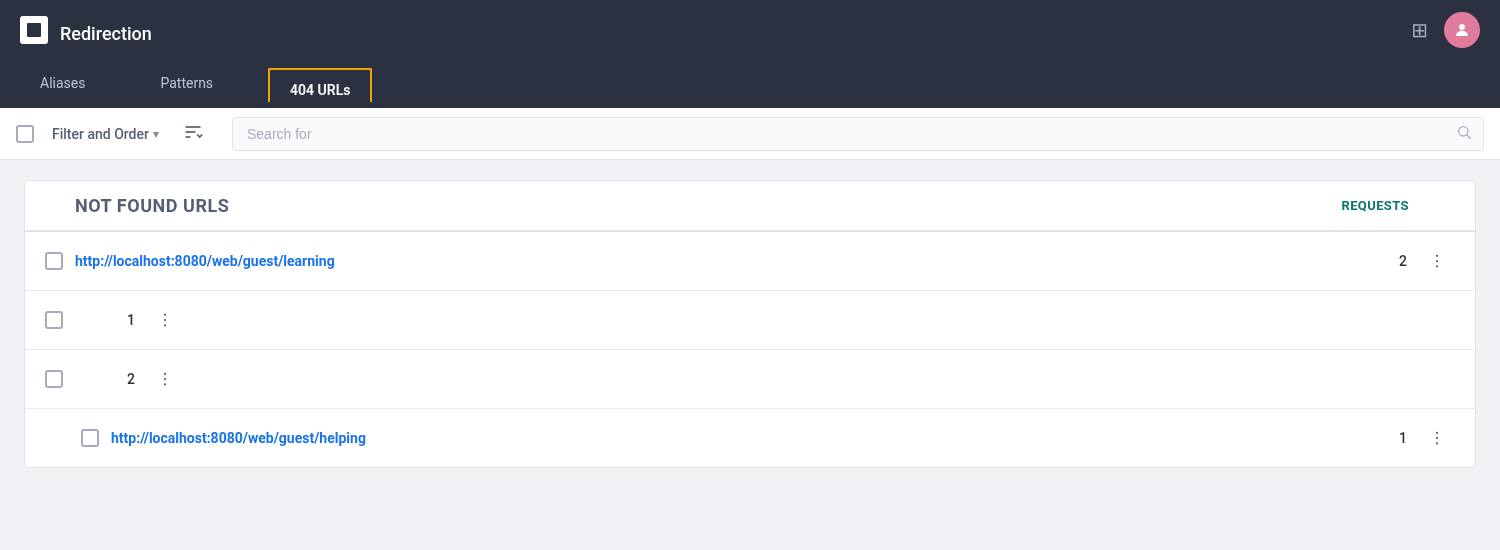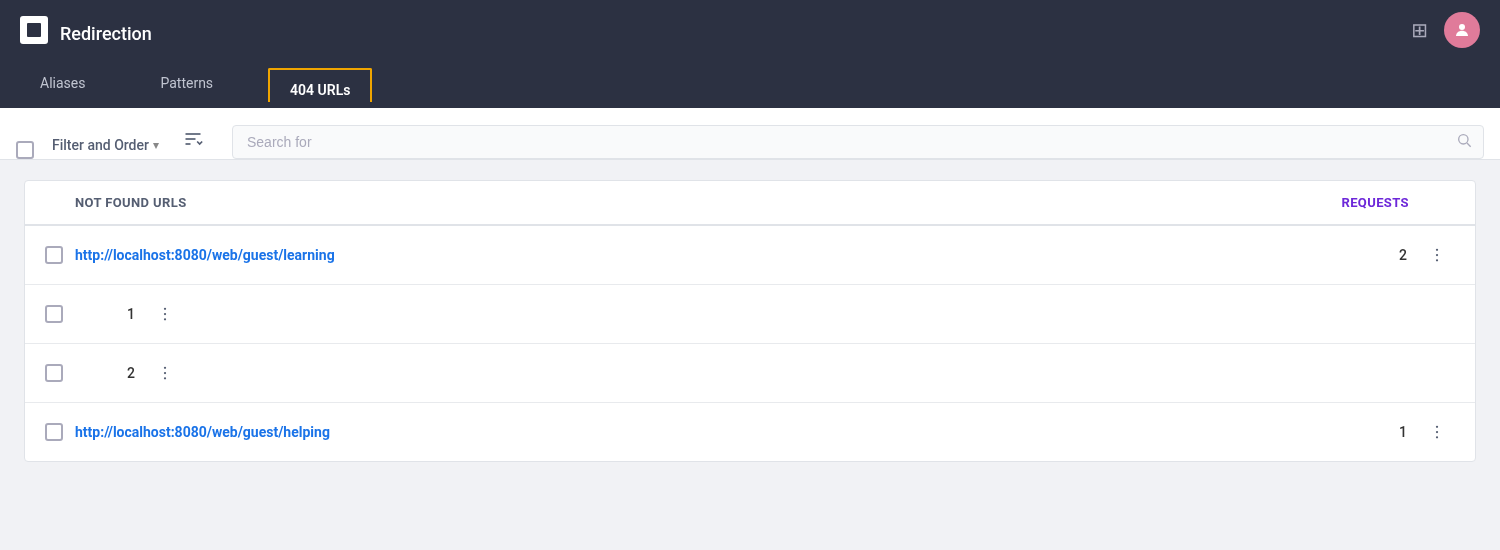--- a/index.html
+++ b/index.html
@@ -87,21 +87,21 @@
       background: #2c3142;
       padding-bottom: 4px;
       border-radius: 2px 2px 0 0;
     }
 
     
     .toolbar {
       background: #fff;
       border-bottom: 1px solid #e0e3e8;
       display: flex;
-      align-items: flex-end;
+      align-items: center;
       padding: 0 16px;
       height: 52px;
       gap: 8px;
     }
     .toolbar-checkbox {
       width: 18px;
       height: 18px;
       border: 2px solid #aab;
       border-radius: 3px;
       cursor: pointer;
@@ -163,44 +163,44 @@
     }
     .table-header {
       display: flex;
       align-items: center;
       padding: 14px 20px;
       border-bottom: 2px solid #e0e3e8;
     }
     .col-url {
       flex: 1;
       color: #555e72;
-      font-size: 13px;
+      font-size: 18px;
       font-weight: 700;
       text-transform: uppercase;
       letter-spacing: 0.03em;
     }
     .col-requests {
       width: 160px;
       text-align: right;
-      color: #6d28d9;
+      color: #0f766e;
       font-size: 13px;
       font-weight: 700;
       text-transform: uppercase;
       letter-spacing: 0.03em;
       padding-right: 10px;
     }
 
     .table-row {
       display: flex;
       align-items: center;
       padding: 16px 20px;
       border-bottom: 1px solid #e8eaed;
       gap: 12px;
     }
-    .table-row:last-child { border-bottom: none; }
+    .table-row:last-child { border-bottom: none; margin-left: 36px; }
 
     .row-checkbox {
       width: 18px;
       height: 18px;
       border: 2px solid #aab;
       border-radius: 3px;
       cursor: pointer;
       flex-shrink: 0;
     }
     .row-url {

